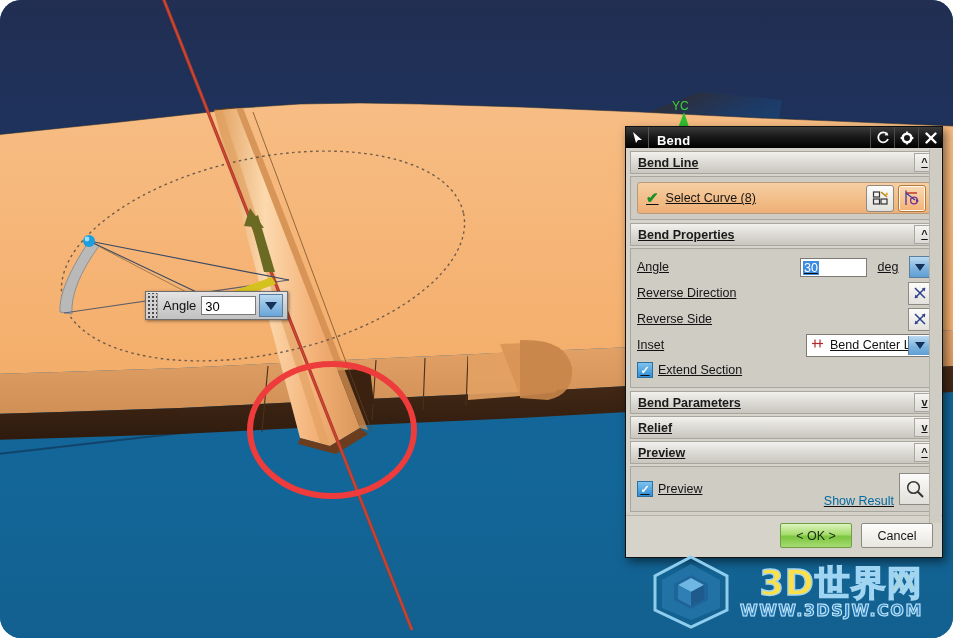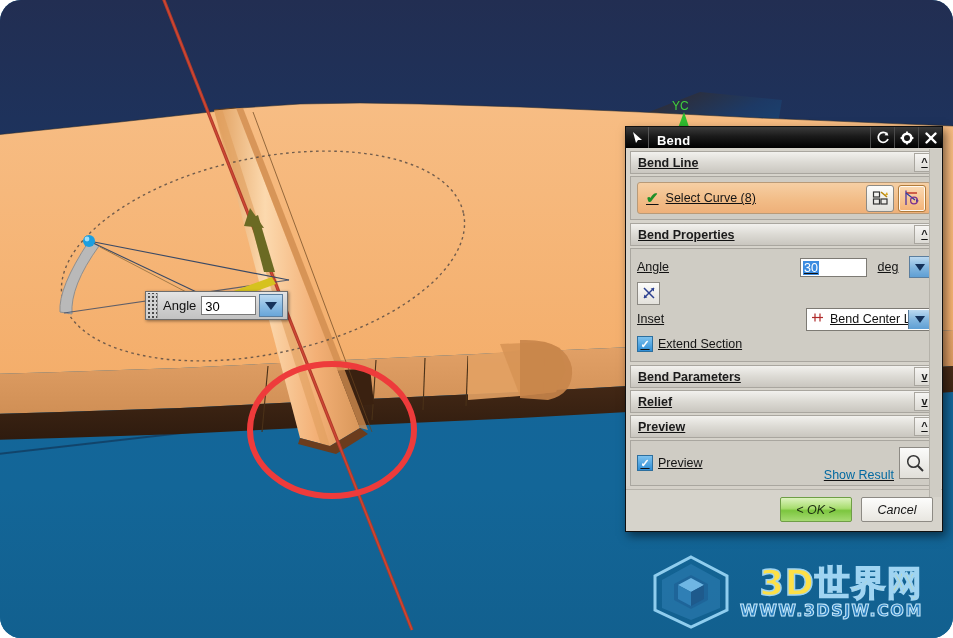--- a/index.html
+++ b/index.html
@@ -179,21 +179,21 @@
   .show-result { font-size:12.5px; color:#0369a1; margin-left:auto; margin-right:5px;margin-top:23px;}
   .mag-btn {
     width:30px;height:30px;
     background: linear-gradient(180deg,#fbfbfa,#e1dfd9);
     border:1px solid #8d8a84; display:flex;align-items:center;justify-content:center;
   }
 
   .dlg-footer {
     background:#d6d3cb; border-top:1px solid #b5b2aa;
     display:flex; align-items:center; justify-content:flex-end;
-    padding:7px 9px 9px 0; gap:9px;font-style:italic;
+    padding:7px 9px 9px 0; gap:9px;
   }
   .btn-ok {
     width:70px;height:23px;
     background: linear-gradient(180deg,#ddf3bf 0%, #a8dd6f 45%, #7cc63f 55%, #a6db72 100%);
     border:1px solid #6f9e46; border-radius:2px;
     font-size:12.5px; color:#1b2b10; display:flex;align-items:center;justify-content:center;
   }
   .btn-cancel {
     width:70px;height:23px;
     background: linear-gradient(180deg,#fdfdfc,#e8e6e0);
@@ -427,32 +427,46 @@
               <span class="sel">30</span>
             </div>
             <span class="unit">deg</span>
             <div class="drop-btn">
                 <span class="tri"></span>
               </div>
           </div>
         </div>
 
         <div class="prop-row">
+          <span class="prop-label">Reverse Direction</span>
           <div class="x-btn">
             <svg width="14" height="14" viewBox="0 0 14 14">
               <g stroke="#2b3f8f" stroke-width="1.5">
                 <line x1="2" y1="2" x2="12" y2="12"></line>
                   <line x1="12" y1="2" x2="2" y2="12"></line>
               </g>
               <path d="M12,2 L12,5.5 L8.6,2.4 Z" fill="#2b3f8f"></path>
               <path d="M2,12 L5.4,11.6 L2.2,8.6 Z" fill="#2b3f8f"></path>
             </svg>
           </div>
         </div>
 
+        <div class="prop-row">
+          <span class="prop-label">Reverse Side</span>
+          <div class="x-btn">
+            <svg width="14" height="14" viewBox="0 0 14 14">
+              <g stroke="#2b3f8f" stroke-width="1.5">
+                <line x1="2" y1="2" x2="12" y2="12"></line>
+                  <line x1="12" y1="2" x2="2" y2="12"></line>
+              </g>
+              <path d="M12,2 L12,5.5 L8.6,2.4 Z" fill="#2b3f8f"></path>
+              <path d="M2,12 L5.4,11.6 L2.2,8.6 Z" fill="#2b3f8f"></path>
+            </svg>
+          </div>
+        </div>
 
         <div class="prop-row">
           <span class="prop-label">Inset</span>
           <div class="combo">
             <span style="padding:0 3px 0 4px;">
               <svg width="13" height="13" viewBox="0 0 13 13">
                 <line x1="1" y1="6.5" x2="12" y2="6.5" stroke="#b02a2a" stroke-width="1.2"></line>
                 <line x1="4" y1="2.5" x2="4" y2="10.5" stroke="#b02a2a" stroke-width="1.2"></line>
                 <line x1="9" y1="2.5" x2="9" y2="10.5" stroke="#b02a2a" stroke-width="1.2"></line>
               </svg>

